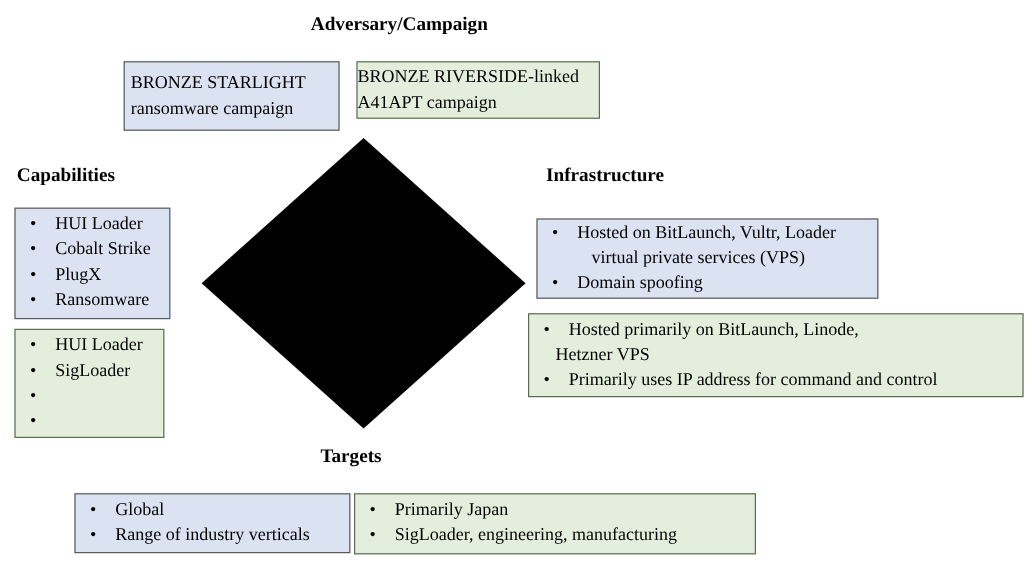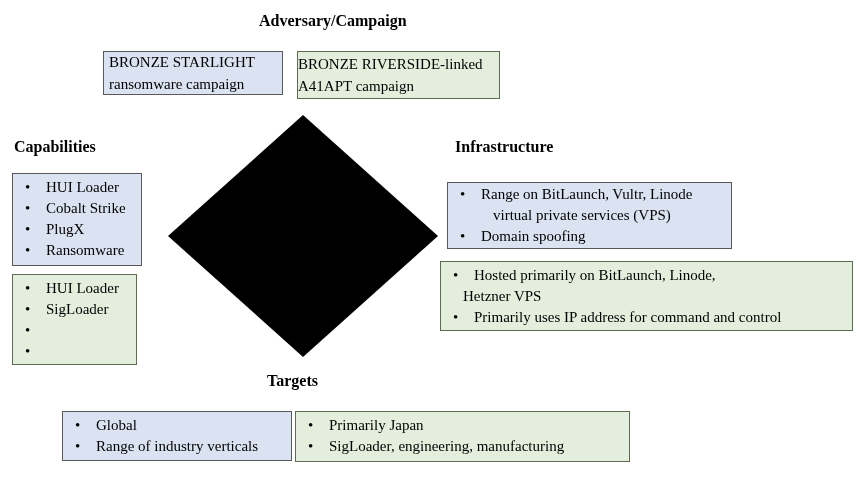--- a/index.html
+++ b/index.html
@@ -51,21 +51,21 @@
 
   <svg class="diamond-svg" width="860" height="480" viewBox="0 0 860 480" aria-hidden="true">
     <polygon points="303,115 438,236 303,357 168,236" fill="#000000"></polygon>
   </svg>
 
   <div class="heading" style="left:259px; top:12px;">Adversary/Campaign</div>
   <div class="heading" style="left:14px; top:138px;">Capabilities</div>
   <div class="heading" style="left:455px; top:138px;">Infrastructure</div>
   <div class="heading" style="left:267px; top:372px;">Targets</div>
 
-  <div class="box blue titlebox leftalign" style="left:103px; top:51px; width:180px; height:44px;">
+  <div class="box blue titlebox leftalign" style="left:103px; top:51px; width:180px; height:58px;">
     <div class="tline">BRONZE STARLIGHT</div>
     <div class="tline">ransomware campaign</div>
   </div>
   <div class="box green titlebox centered" style="left:297px; top:51px; width:203px; height:48px;">
     <div class="tline">BRONZE RIVERSIDE-linked</div>
     <div class="tline">A41APT campaign</div>
   </div>
 
   <div class="box blue bullets" style="left:12px; top:173px; width:130px; height:93px;">
     <div class="li">
@@ -98,21 +98,21 @@
       <span class="bullet">•</span>
     </div>
     <div class="li">
       <span class="bullet">•</span>
     </div>
   </div>
 
   <div class="box blue bullets" style="left:447px; top:182px; width:285px; height:67px; padding-top:1px;">
     <div class="li">
       <span class="bullet">•</span>
-      <span class="txt">Range on BitLaunch, Vultr, Linode</span>
+      <span class="txt">Hosted on BitLaunch, Vultr, Loader</span>
     </div>
     <div class="cont mid">virtual private services (VPS)</div>
     <div class="li">
       <span class="bullet">•</span>
       <span class="txt">Domain spoofing</span>
     </div>
   </div>
   <div class="box green bullets" style="left:440px; top:261px; width:413px; height:70px;">
     <div class="li">
       <span class="bullet">•</span>

